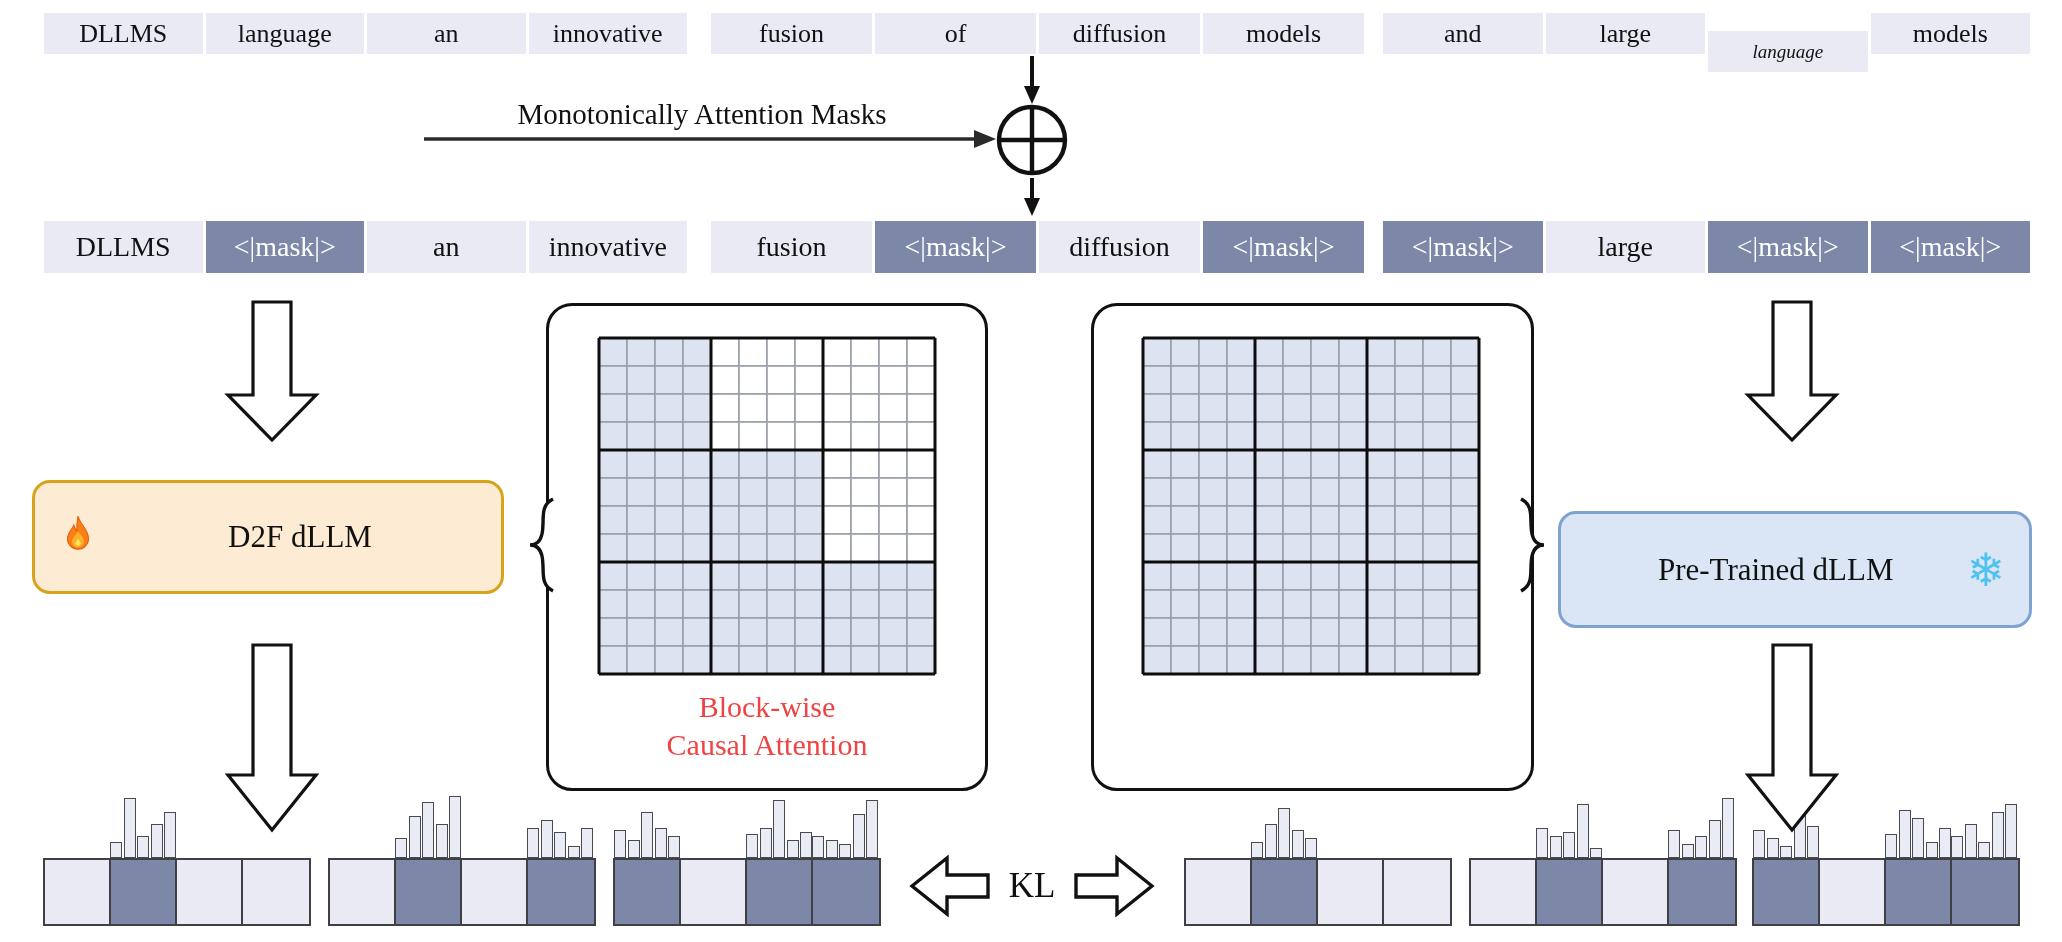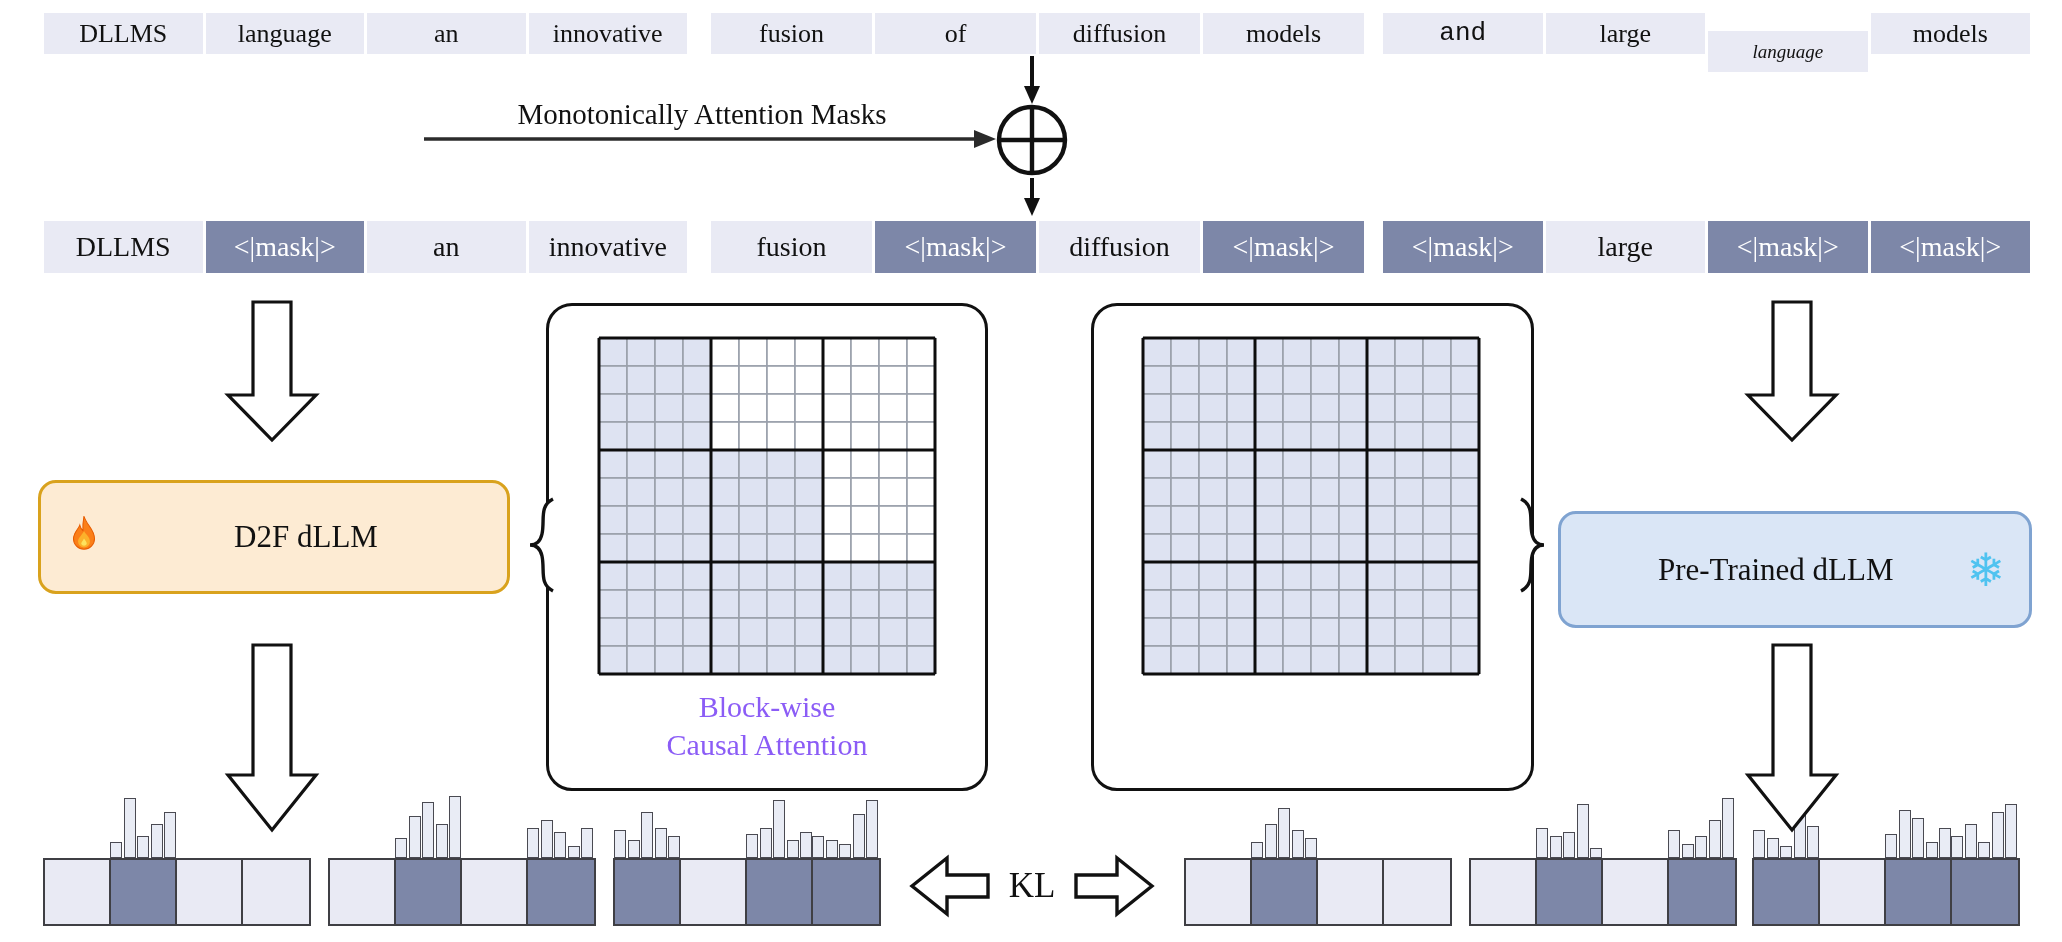--- a/index.html
+++ b/index.html
@@ -4,21 +4,21 @@
 <style>
   html,body{margin:0;padding:0;background:#fff;}
   #canvas{position:relative;width:2062px;height:942px;background:#ffffff;overflow:hidden;
           font-family:"Liberation Serif","DejaVu Serif",serif;padding-left:28px;}
   .token-cell{position:absolute;text-align:center;color:#111;background:#e9eaf4;
               white-space:nowrap;overflow:hidden;}
   .token-cell.masked{background:#7d87a8;color:#ffffff;}
   .flow-label{position:absolute;text-align:center;color:#111;}
   .panel{position:absolute;background:#ffffff;border:3.4px solid #111;border-radius:26px;}
   .panel-title{position:absolute;left:0;top:382px;width:100%;text-align:center;
-               font-size:30px;line-height:38px;color:#8b5cf6;}
+               font-size:30px;line-height:38px;color:#ef4444;}
   .matrix-svg{position:absolute;}
   .model-box{position:absolute;display:flex;align-items:center;box-sizing:border-box;}
   #student-box{background:#fdebd3;border:3.4px solid #d9a21d;border-radius:18px;padding-left:22px;}
   #teacher-box{background:#dae6f6;border:3px solid #7fa3d1;border-radius:18px;padding-right:24px;padding-left:24px;}
   .box-label{flex:1;text-align:center;font-size:31px;color:#111;}
   .out-cell{position:absolute;box-sizing:border-box;border:2px solid #3f3f44;background:#e9eaf4;}
   .out-cell.masked{background:#7d87a8;}
   .hist-bar{position:absolute;box-sizing:border-box;border:1.6px solid #4a4a52;background:#e9ecf5;}
   #overlay{position:absolute;left:0;top:0;pointer-events:none;}
   .kl-label{position:absolute;left:992px;top:866px;width:80px;text-align:center;
@@ -31,21 +31,21 @@
 
   <div id="row-original">
       <div class="token-cell" style="left: 44px; top: 13px; width: 158.5px; height: 41px; line-height: 41px; font-size: 26px;">DLLMS</div>
       <div class="token-cell" style="left: 205.5px; top: 13px; width: 158.5px; height: 41px; line-height: 41px; font-size: 26px;">language</div>
       <div class="token-cell" style="left: 367px; top: 13px; width: 158.5px; height: 41px; line-height: 41px; font-size: 26px;">an</div>
       <div class="token-cell" style="left: 528.5px; top: 13px; width: 158.5px; height: 41px; line-height: 41px; font-size: 26px;">innovative</div>
       <div class="token-cell" style="left: 711px; top: 13px; width: 161px; height: 41px; line-height: 41px; font-size: 26px;">fusion</div>
       <div class="token-cell" style="left: 875px; top: 13px; width: 161px; height: 41px; line-height: 41px; font-size: 26px;">of</div>
       <div class="token-cell" style="left: 1039px; top: 13px; width: 161px; height: 41px; line-height: 41px; font-size: 26px;">diffusion</div>
       <div class="token-cell" style="left: 1203px; top: 13px; width: 161px; height: 41px; line-height: 41px; font-size: 26px;">models</div>
-      <div class="token-cell" style="left: 1383px; top: 13px; width: 159.5px; height: 41px; line-height: 41px; font-size: 26px; font-family: Liberation Mono, monospace;">and</div>
+      <div class="token-cell" style="left: 1383px; top: 13px; width: 159.5px; height: 41px; line-height: 41px; font-size: 26px;">and</div>
       <div class="token-cell" style="left: 1545.5px; top: 13px; width: 159.5px; height: 41px; line-height: 41px; font-size: 26px;">large</div>
       <div class="token-cell" style="left: 1708px; top: 31px; width: 159.5px; height: 41px; line-height: 41px; font-size: 19px; font-style: italic;">language</div>
       <div class="token-cell" style="left: 1870.5px; top: 13px; width: 159.5px; height: 41px; line-height: 41px; font-size: 26px;">models</div>
     </div>
   <div id="row-masked">
       <div class="token-cell" style="left: 44px; top: 221px; width: 158.5px; height: 52px; line-height: 52px; font-size: 28px;">DLLMS</div>
       <div class="token-cell masked" style="left: 205.5px; top: 221px; width: 158.5px; height: 52px; line-height: 52px; font-size: 28px;">&lt;|mask|&gt;</div>
       <div class="token-cell" style="left: 367px; top: 221px; width: 158.5px; height: 52px; line-height: 52px; font-size: 28px;">an</div>
       <div class="token-cell" style="left: 528.5px; top: 221px; width: 158.5px; height: 52px; line-height: 52px; font-size: 28px;">innovative</div>
       <div class="token-cell" style="left: 711px; top: 221px; width: 161px; height: 52px; line-height: 52px; font-size: 28px;">fusion</div>
@@ -371,21 +371,21 @@
         <line y1="2" y2="2" x1="2" x2="338" stroke="#0d0d0d" stroke-width="3"></line>
         <line x1="114" x2="114" y1="2" y2="338" stroke="#0d0d0d" stroke-width="3"></line>
         <line y1="114" y2="114" x1="2" x2="338" stroke="#0d0d0d" stroke-width="3"></line>
         <line x1="226" x2="226" y1="2" y2="338" stroke="#0d0d0d" stroke-width="3"></line>
         <line y1="226" y2="226" x1="2" x2="338" stroke="#0d0d0d" stroke-width="3"></line>
         <line x1="338" x2="338" y1="2" y2="338" stroke="#0d0d0d" stroke-width="3"></line>
         <line y1="338" y2="338" x1="2" x2="338" stroke="#0d0d0d" stroke-width="3"></line>
       </svg>
   </div>
 
-  <div class="model-box" id="student-box" style="left:38px;top:480px;width:472px;height:114px;align-items:center;">
+  <div class="model-box" id="student-box" style="left:32px;top:480px;width:472px;height:114px;align-items:center;">
     <svg width="42" height="48" viewBox="0 0 24 26">
       <path d="M12 1 C13.2 6 18 8.5 18 14 A6 6 0 0 1 6 14 C6 10.5 8.6 8.8 9.6 6.2 C10.2 8.6 11.4 9.4 11.4 9.4 C11.2 6.6 11.5 3.8 12 1 Z" fill="#fb7f18" stroke="#e65c00" stroke-width="0.6"></path>
       <path d="M12 9.5 C13.2 11.8 15.4 12.8 15.4 15.6 A3.4 3.4 0 0 1 8.6 15.6 C8.6 13.4 10.6 12.2 12 9.5 Z" fill="#fcb12b"></path>
       <path d="M12 13.8 C12.8 15.2 13.6 15.7 13.6 17 A1.8 1.8 0 0 1 10.4 17 C10.4 15.9 11.3 15.3 12 13.8 Z" fill="#fde25e"></path>
     </svg>
     <span class="box-label">D2F dLLM</span>
   </div>
 
   <div class="model-box" id="teacher-box" style="left:1558px;top:479px;width:474px;height:117px;margin-top:32px;">
     <span class="box-label">Pre-Trained dLLM</span>

